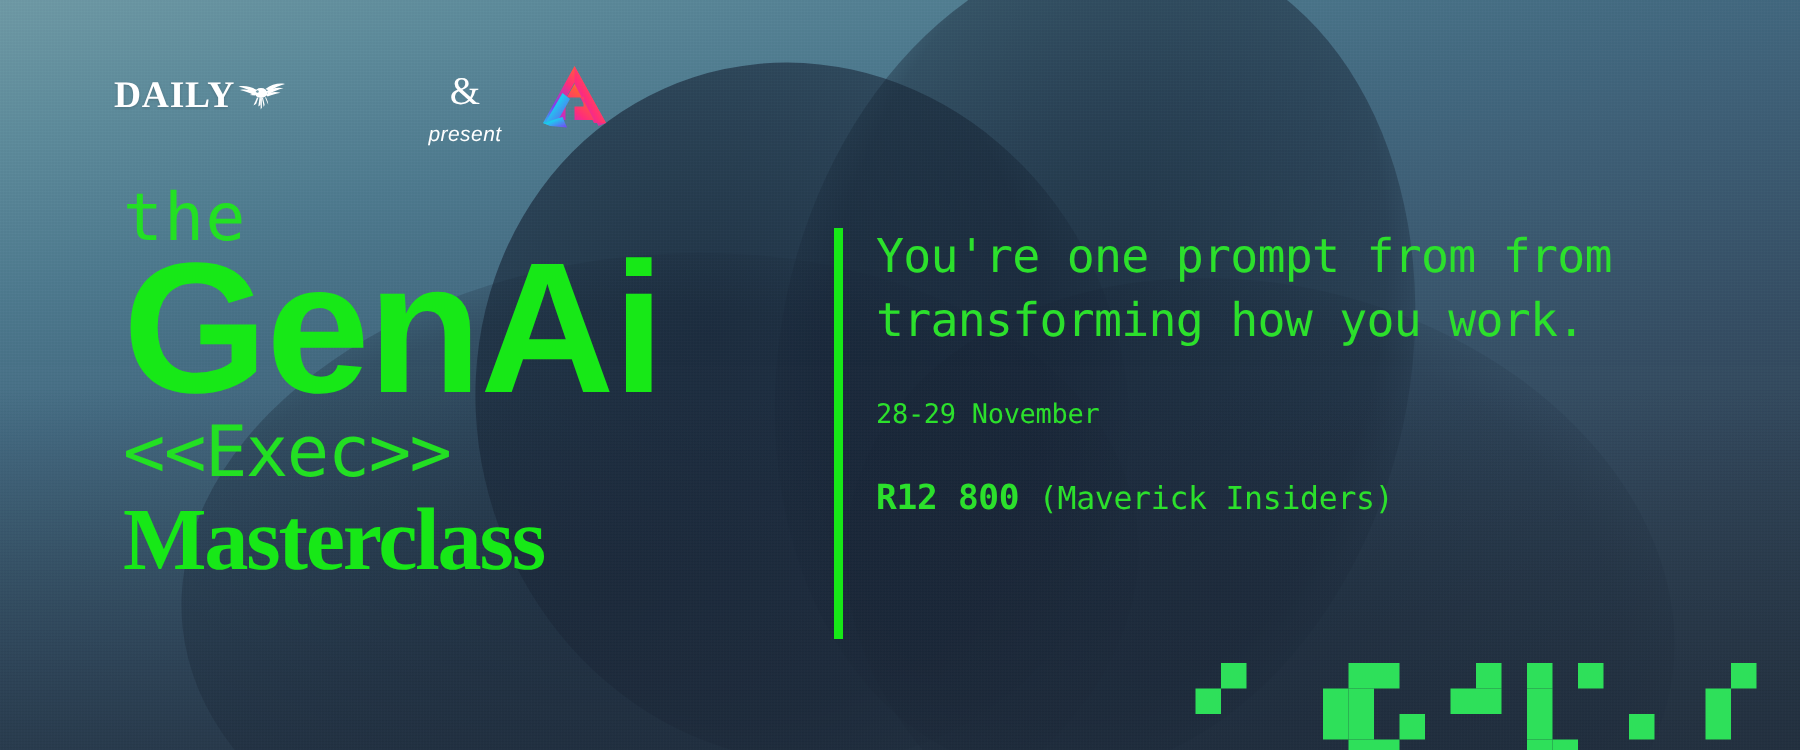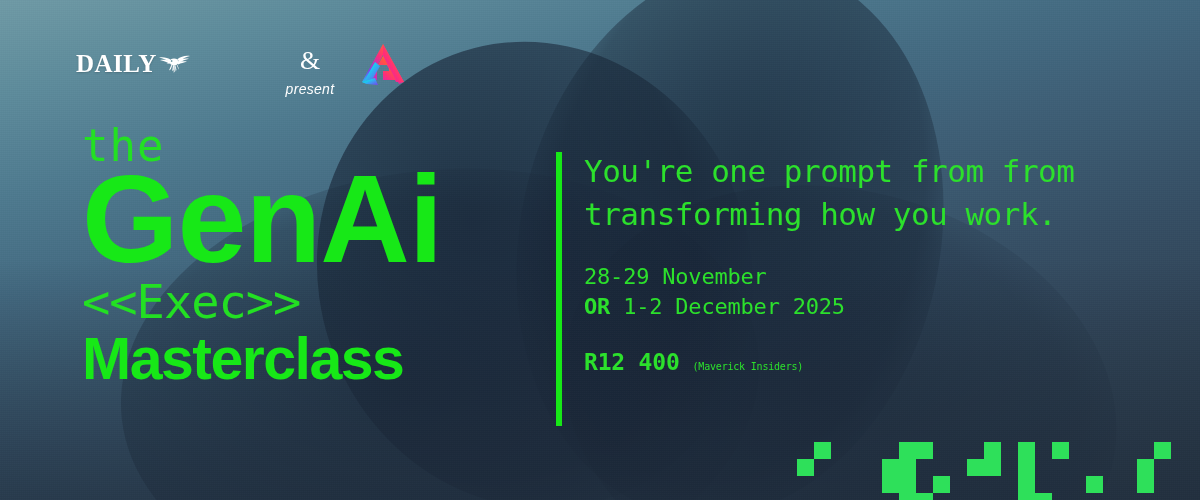--- a/index.html
+++ b/index.html
@@ -98,52 +98,52 @@
     font-family:"Liberation Sans", sans-serif;
   }
   #t-exec {
     color:#23e023; font-size:47px; line-height:52px; font-weight:400;
     letter-spacing:-1px; margin-top:2px;
     font-family:"DejaVu Sans Mono","Liberation Mono", monospace;
   }
   #t-master {
     color:#17e817; font-size:59px; line-height:62px; font-weight:700;
     letter-spacing:-1.5px;
-    font-family:Liberation Sans, sans-serif;
+    font-family:Liberation Serif, serif;
   }
 
   
   #divider {
     position:absolute; left:556px; top:152px;
     width:6px; height:274px; background:#17e817;
   }
 
   
   #info { position:absolute; left:584px; top:150px; width:600px; }
   #headline {
     color:#2ce02c; font-size:31px; line-height:43px; font-weight:400;
     letter-spacing:-.5px;
     font-family:"DejaVu Sans Mono","Liberation Mono", monospace;
     white-space:pre-line;
   }
   #when { margin-top:26px; }
   .when-line {
-    color:#2ce02c; font-size:22px; line-height:30px;
+    color:#2ce02c; font-size:18px; line-height:30px;
     font-family:"DejaVu Sans Mono","Liberation Mono", monospace;
     letter-spacing:-.2px;
   }
   .when-line .b { font-weight:700; }
   #prices { margin-top:25px; }
   .price-row {
     display:flex; align-items:baseline; gap:13px;
     line-height:31px;
     font-family:"DejaVu Sans Mono","Liberation Mono", monospace;
   }
   .price-amt { color:#2ce02c; font-size:23px; font-weight:700; letter-spacing:-.2px; }
-  .price-note { color:#2ce02c; font-size:10px; font-weight:400; letter-spacing:-.2px;text-align:right; }
+  .price-note { color:#2ce02c; font-size:21px; font-weight:400; letter-spacing:-.2px;text-align:right; }
 
   
   #pixels { position:absolute; right:0; bottom:0; width:420px; height:58px; }
   #pixels i { position:absolute; display:block; background:#2ee05a; }
 </style>
 </head>
 <body>
 
 <div id="banner">
 
@@ -222,26 +222,25 @@
   </div>
 
   <div id="divider"></div>
 
   <div id="info">
     <div id="headline">You're one prompt from from
 transforming how you work.</div>
 
     <div id="when">
         <div class="when-line"><span>28-29 November</span></div>
-        <div class="when-line"><span class="b">OR</span><span> 1-2 December 2025</span></div>
       </div>
 
     <div id="prices">
         <div class="price-row">
-          <span class="price-amt">R12 400</span>
+          <span class="price-amt">R12 800</span>
           <span class="price-note">(Maverick Insiders)</span>
         </div>
         <div class="price-row">
         </div>
       </div>
   </div>
 
   <div id="pixels">
       <i style="left: 17px; top: 17px; width: 17px; height: 17px;"></i>
       <i style="left: 34px; top: 0px; width: 17px; height: 17px;"></i>

